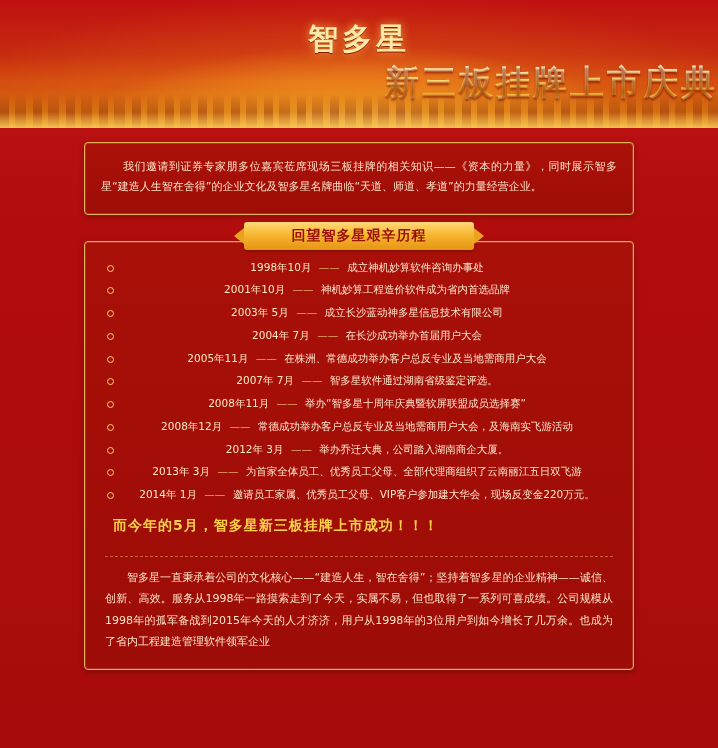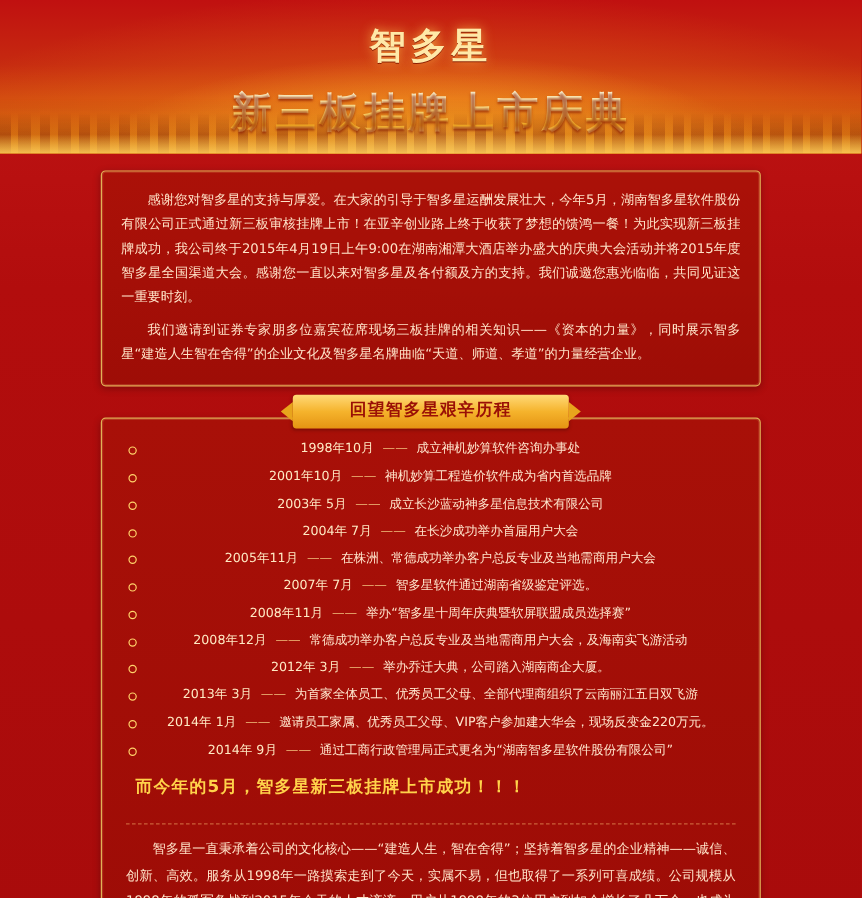--- a/index.html
+++ b/index.html
@@ -70,28 +70,29 @@
     letter-spacing: 4px;
     color: #ffe9a8;
     text-shadow: 0 1px 0 #8a1c00, 0 0 10px rgba(255,200,80,.8);
     line-height: 1.1;
   }
   .hero-title-main {
     font-family: "DejaVu Serif", "Liberation Serif", serif;
     font-size: 34px;
     font-weight: bold;
     letter-spacing: 3px;
-    margin-top: 20px;
+    margin-top: 8px;
     color: #fff3c4;
     background: linear-gradient(180deg, #fff8d8 0%, #ffe07a 45%, #f6b022 75%, #ffeaa5 100%);
     -webkit-background-clip: text;
     background-clip: text;
     -webkit-text-fill-color: transparent;
     text-shadow: 0 2px 2px rgba(120,10,0,.55);
     line-height: 1.15;
+    text-align: right;
   }
   .hero-subtitle {
     margin-top: 28px;
     font-size: 12px;
     letter-spacing: 2px;
     color: #fff4d2;
     text-shadow: 0 1px 2px rgba(120,20,0,.8);
   }
 
   
@@ -213,21 +214,20 @@
     <div class="hero-title-small">智多星</div>
     <div class="hero-title-main">新三板挂牌上市庆典</div>
     <div class="hero-subtitle">【开启“互联网＋”新时代，共创新未来】</div>
   </div>
 </div>
 
 <div class="wrap">
 
   <div class="card intro">
     <div class="card-body">
-      <p>感谢您对智多星的支持与厚爱。在大家的引导于智多星运酬发展壮大，今年5月，湖南智多星软件股份有限公司正式通过新三板审核挂牌上市！在亚辛创业路上终于收获了梦想的馈鸿一餐！为此实现新三板挂牌成功，我公司终于2015年4月19日上午9:00在湖南湘潭大酒店举办盛大的庆典大会活动并将2015年度智多星全国渠道大会。感谢您一直以来对智多星及各付额及方的支持。我们诚邀您惠光临临，共同见证这一重要时刻。</p>
       <p>我们邀请到证券专家朋多位嘉宾莅席现场三板挂牌的相关知识——《资本的力量》，同时展示智多星“建造人生智在舍得”的企业文化及智多星名牌曲临“天道、师道、孝道”的力量经营企业。</p>
     </div>
   </div>
 
   <div class="card" style="margin-top:26px;padding-top:6px;">
     <div class="section-head">回望智多星艰辛历程</div>
 
     <ul class="timeline">
       <li>
         <span class="tl-year">1998年10月</span>
@@ -276,25 +276,20 @@
       </li>
       <li>
         <span class="tl-year">2013年 3月</span>
         <span class="tl-dash">——</span>
         <span class="tl-text">为首家全体员工、优秀员工父母、全部代理商组织了云南丽江五日双飞游</span>
       </li>
       <li>
         <span class="tl-year">2014年 1月</span>
         <span class="tl-dash">——</span>
         <span class="tl-text">邀请员工家属、优秀员工父母、VIP客户参加建大华会，现场反变金220万元。</span>
-      </li>
-      <li>
-        <span class="tl-year">2014年 9月</span>
-        <span class="tl-dash">——</span>
-        <span class="tl-text">通过工商行政管理局正式更名为“湖南智多星软件股份有限公司”</span>
       </li>
     </ul>
 
     <div class="milestone">而今年的5月，智多星新三板挂牌上市成功！！！</div>
 
     <div class="divider-dashed"></div>
 
     <div class="culture">
       <p>智多星一直秉承着公司的文化核心——“建造人生，智在舍得”；坚持着智多星的企业精神——诚信、创新、高效。服务从1998年一路摸索走到了今天，实属不易，但也取得了一系列可喜成绩。公司规模从1998年的孤军备战到2015年今天的人才济济，用户从1998年的3位用户到如今增长了几万余。也成为了省内工程建造管理软件领军企业</p>
     </div>

